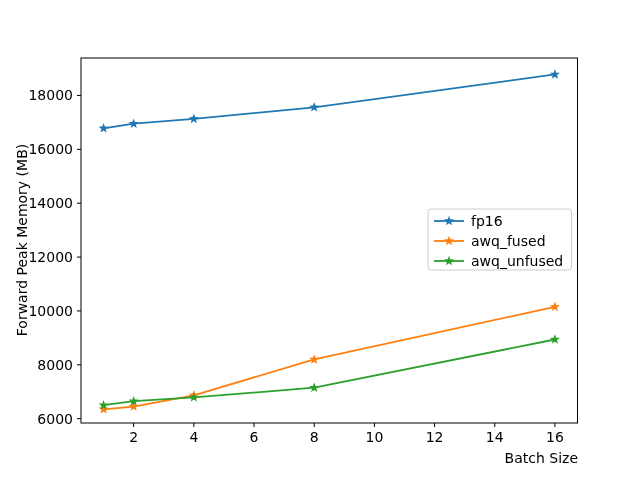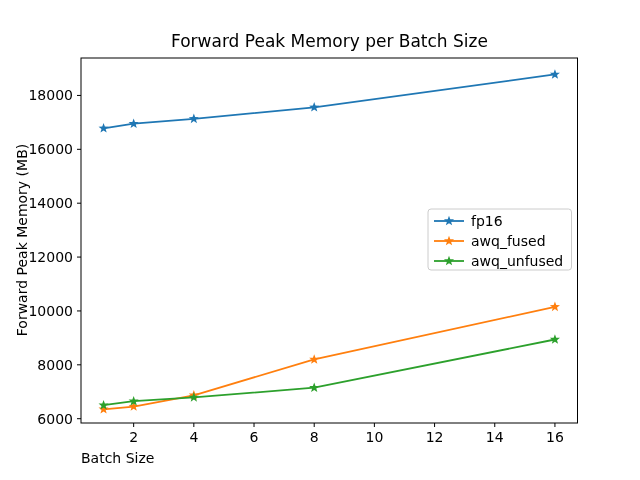--- a/index.html
+++ b/index.html
@@ -23,21 +23,21 @@
     text-align: center;
     font-size: 17px;
     color: #000000;
     white-space: nowrap;
   }
   .x-label {
     position: absolute;
     left: 81px;
     top: 450px;
     width: 497px;
-    text-align: left;
+    text-align: right;
     font-size: 14px;
     color: #000000;
     white-space: nowrap;
   }
   .y-label {
     position: absolute;
     left: 22px;
     top: 240px;
     transform: translate(-50%, -50%) rotate(-90deg);
     font-size: 14px;
@@ -51,21 +51,20 @@
   }
   svg.plot text {
     font-family: "DejaVu Sans", "Liberation Sans", sans-serif;
     fill: #000000;
   }
 </style>
 </head>
 <body>
 
 <div class="figure">
-  <div class="chart-title">Forward Peak Memory per Batch Size</div>
   <div class="y-label">Forward Peak Memory (MB)</div>
   <div class="x-label">Batch Size</div>
   <svg class="plot" width="640" height="480">
       <rect x="81" y="58" width="496.5" height="365" fill="none" stroke="#000000" stroke-width="1"></rect>
       <line x1="133.6590909090909" y1="423" x2="133.6590909090909" y2="427" stroke="#000000" stroke-width="1"></line>
       <text x="133.6590909090909" y="442" text-anchor="middle" font-size="14">2</text>
       <line x1="193.8409090909091" y1="423" x2="193.8409090909091" y2="427" stroke="#000000" stroke-width="1"></line>
       <text x="193.8409090909091" y="442" text-anchor="middle" font-size="14">4</text>
       <line x1="254.02272727272728" y1="423" x2="254.02272727272728" y2="427" stroke="#000000" stroke-width="1"></line>
       <text x="254.02272727272728" y="442" text-anchor="middle" font-size="14">6</text>

